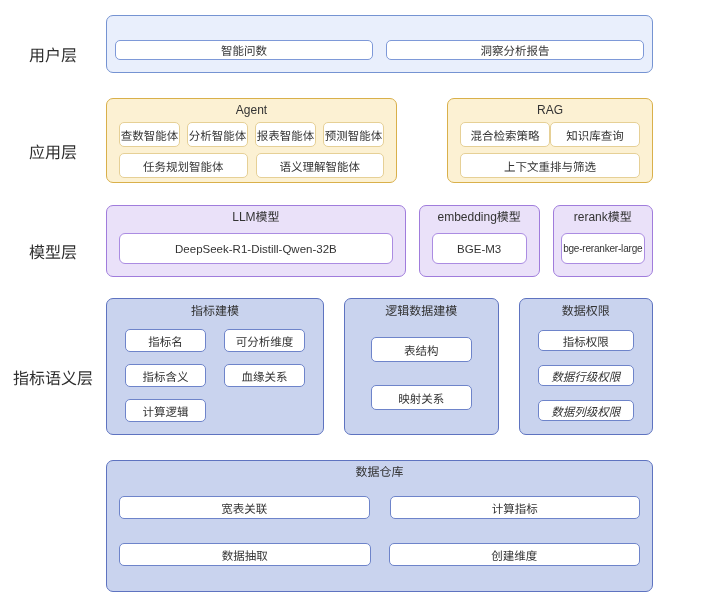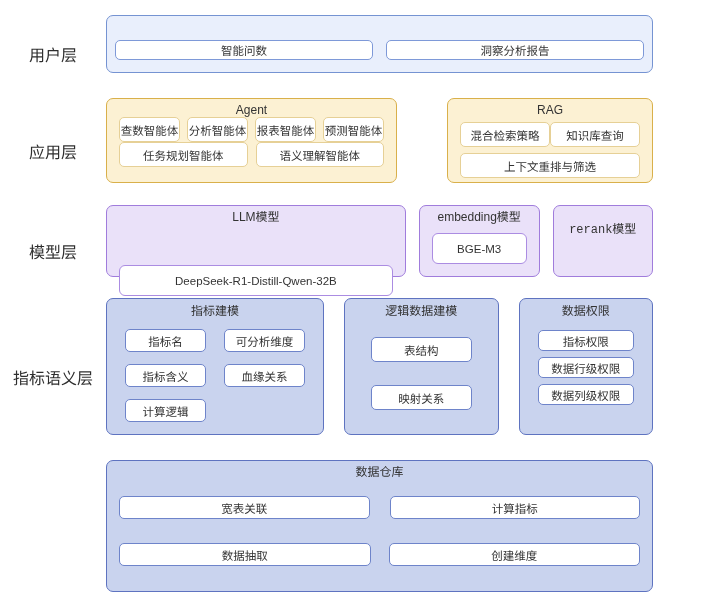--- a/index.html
+++ b/index.html
@@ -44,46 +44,46 @@
 
   
   .user-panel { flex:1; padding:26px 8px 12px; justify-content:flex-end; }
   .user-panel .hrow { gap:13px;align-items:flex-end; }
   .user-panel .box { flex:1; height:20px; }
 
   
   .r2 .content { gap:18px; }
   .agent-panel { flex:346 1 0; padding:5px 12px 6px; }
   .rag-panel   { flex:235 1 0; padding:5px 12px 6px;margin-left:32px; }
-  .agent-row1 { gap:7px;  }
-  .agent-row2 { gap:8px;  }
+  .agent-row1 { gap:7px;  margin-top:5px; }
+  .agent-row2 { gap:8px;  margin-top:6px; }
   .rag-row1   { gap:0; margin-top:5px; }
   .rag-row2   { margin-top:6px; }
   .r2 .box { flex:1; height:25px; }
 
   
   .r3 .content { gap:13px; }
-  .llm-panel   { flex:350 1 0; padding:5px 12px 19px;gap:32px; }
+  .llm-panel   { flex:350 1 0; padding:5px 12px 19px; }
   .emb-panel   { flex:121 1 0; padding:5px 12px 18px; }
-  .rerank-panel{ flex:108 1 0; padding:18px 7px 10px;font-family:Liberation Mono, monospace; }
+  .rerank-panel{ flex:108 1 0; padding:5px 7px 10px; }
   .r3 .box { flex:1; height:31px; margin-top:9px; }
 
   
   .r4 .content { gap:20px; }
   .metric-panel { flex:267 1 0; padding:6px 18px 13px; }
   .logic-panel  { flex:149 1 0; padding:6px 26px 13px; }
   .perm-panel   { flex:143 1 0; padding:6px 18px 13px; }
   .metric-grid { display:grid; grid-template-columns:1fr 1fr; column-gap:18px; row-gap:12px; margin-top:11px; }
   .metric-grid .box { height:23px; }
   .logic-panel .box { height:25px; }
   .logic-b1 { margin-top:19px; }
   .logic-b2 { margin-top:23px; }
   .perm-panel .box { height:21px; }
   .perm-b1 { margin-top:12px; }
-  .perm-b2, .perm-b3 { margin-top:6px; }
+  .perm-b2, .perm-b3 { margin-top:14px;font-style:italic; }
 
   
   .wh-panel { flex:1; padding:5px 12px 0; }
   .wh-row1 { gap:20px; margin-top:17px; }
   .wh-row2 { gap:18px; margin-top:24px; }
   .wh-panel .box { flex:1; height:23px; }
 </style>
 </head>
 <body>
 
@@ -146,20 +146,23 @@
         </div>
       </div>
       <div class="panel panel-model emb-panel">
         <div class="panel-title">embedding模型</div>
         <div class="hrow">
           <div class="box box-model">BGE-M3</div>
         </div>
       </div>
       <div class="panel panel-model rerank-panel">
         <div class="panel-title">rerank模型</div>
+        <div class="hrow">
+          <div class="box box-model box-tight">bge-reranker-large</div>
+        </div>
       </div>
     </div>
   </div>
 
   <div class="row r4">
     <div class="label-col">
       <div class="layer-label">指标语义层</div>
     </div>
     <div class="content">
       <div class="panel panel-navy metric-panel">

